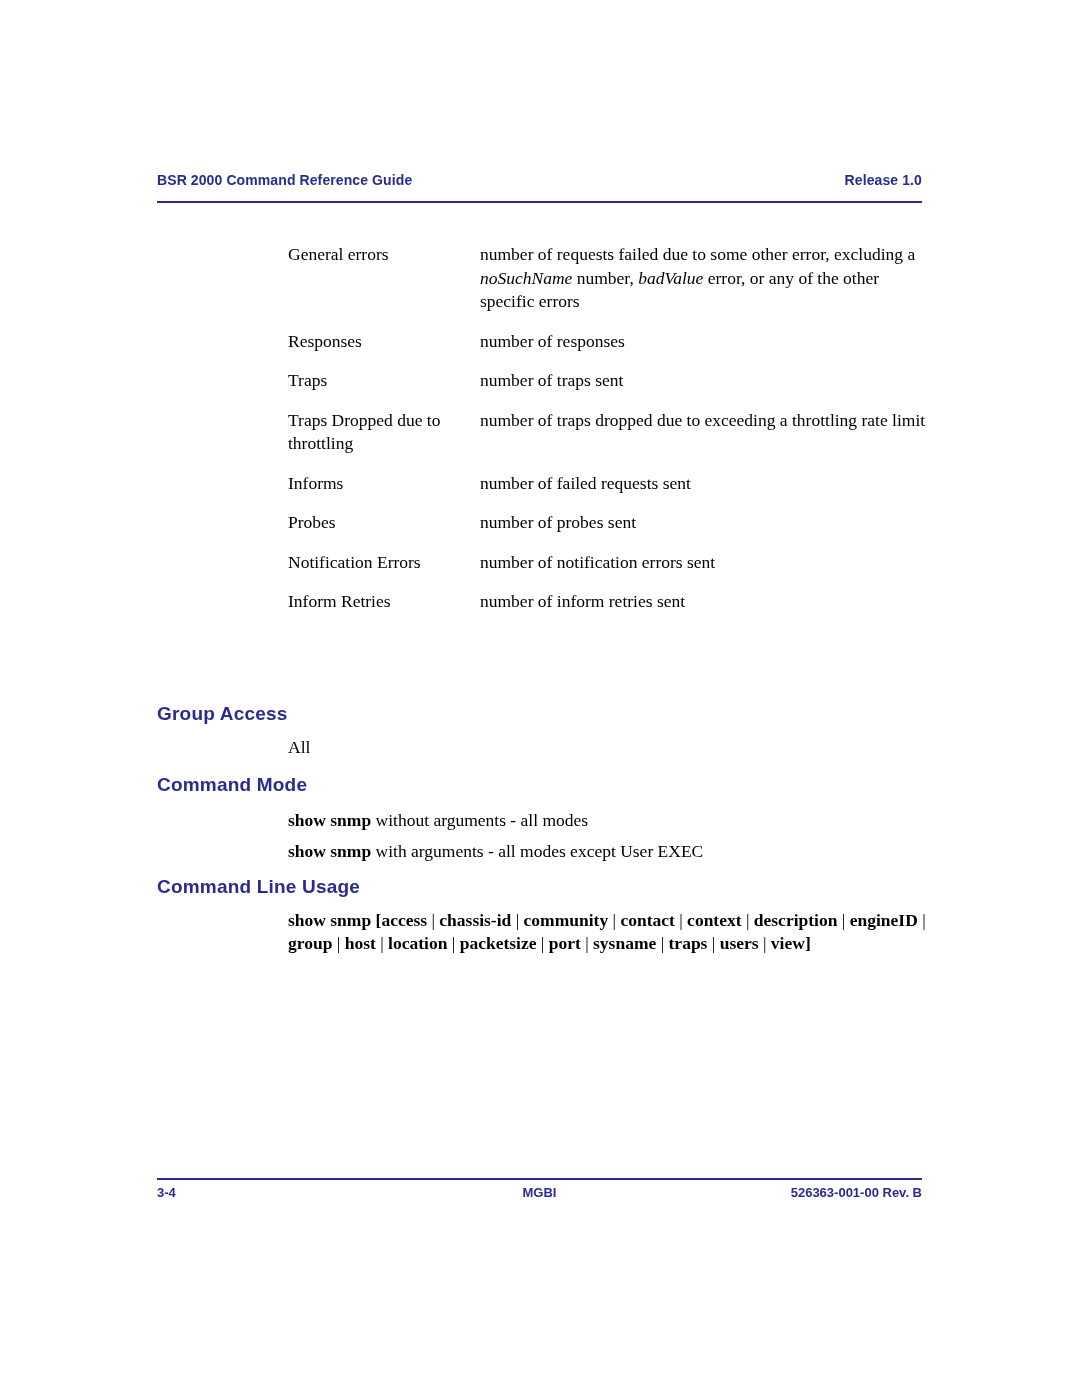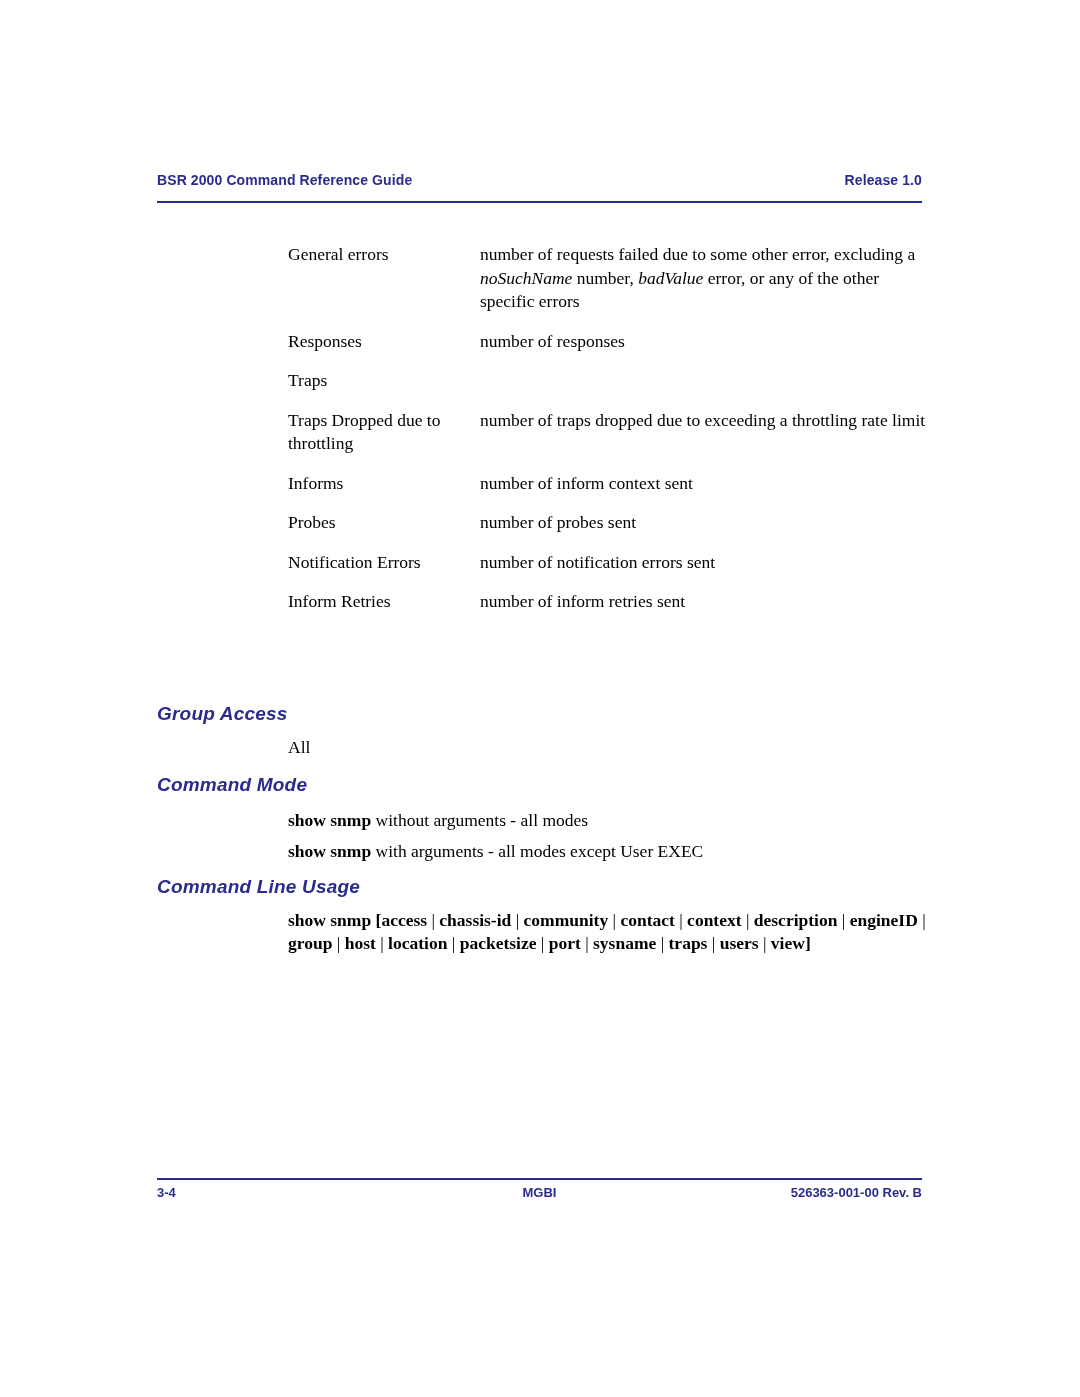--- a/index.html
+++ b/index.html
@@ -79,21 +79,20 @@
   
   .sec-head {
     position: absolute;
     left: 157px;
     font-family: "Liberation Sans", sans-serif;
     font-size: 19px;
     font-weight: bold;
     color: #2b2b8f;
     letter-spacing: 0.2px;
     white-space: nowrap;
-    font-style: italic;
   }
   #head-group-access   { top: 703px; }
   #head-command-mode   { top: 774px; }
   #head-cmdline-usage  { top: 876px; }
 
   
   .body-block {
     position: absolute;
     left: 288px;
     width: 640px;
@@ -164,28 +163,29 @@
       <div class="defrow">
         <div class="term">General errors</div>
         <div class="desc"><span>number of requests failed due to some other error, excluding a </span><i>noSuchName</i><span> number, </span><i>badValue</i><span> error, or any of the other specific errors</span></div>
       </div>
       <div class="defrow">
         <div class="term">Responses</div>
         <div class="desc"><span>number of responses</span></div>
       </div>
       <div class="defrow">
         <div class="term">Traps</div>
+        <div class="desc"><span>number of traps sent</span></div>
       </div>
       <div class="defrow">
         <div class="term">Traps Dropped due to throttling</div>
         <div class="desc"><span>number of traps dropped due to exceeding a throttling rate limit</span></div>
       </div>
       <div class="defrow">
         <div class="term">Informs</div>
-        <div class="desc"><span>number of inform context sent</span></div>
+        <div class="desc"><span>number of failed requests sent</span></div>
       </div>
       <div class="defrow">
         <div class="term">Probes</div>
         <div class="desc"><span>number of probes sent</span></div>
       </div>
       <div class="defrow">
         <div class="term">Notification Errors</div>
         <div class="desc"><span>number of notification errors sent</span></div>
       </div>
       <div class="defrow">

